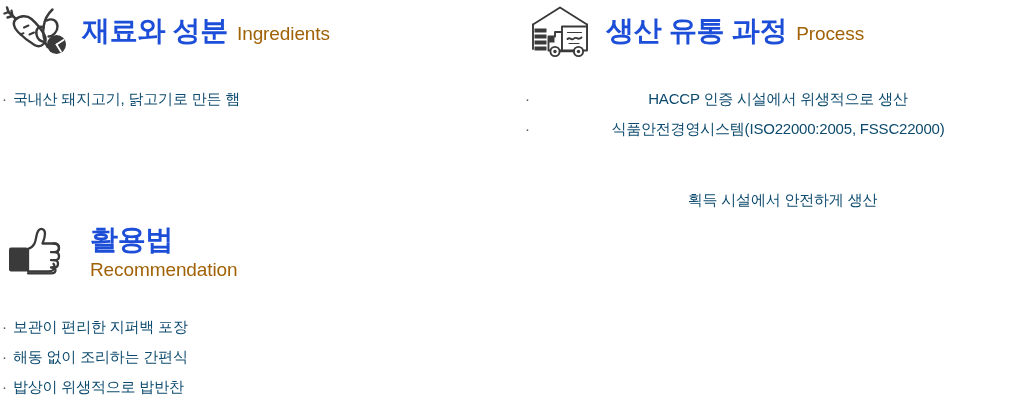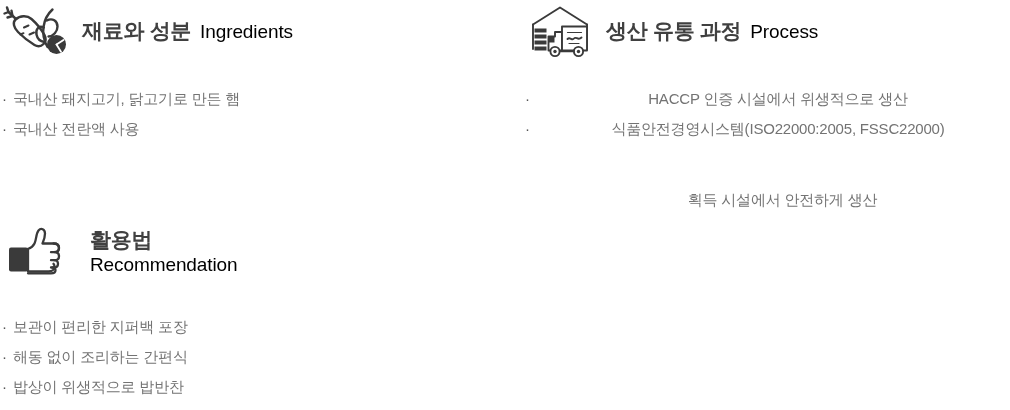--- a/index.html
+++ b/index.html
@@ -43,43 +43,43 @@
   .panel-title {
     display: flex;
     align-items: baseline;
     white-space: nowrap;
   }
   #panel-ingredients .panel-title { margin-left: 12px; }
   #panel-process .panel-title     { margin-left: 10px; }
   #panel-recommend .panel-title   { margin-left: 8px; flex-direction: column; }
 
   .title-ko {
-    font-size: 21px;
+    font-size: 28px;
     font-weight: bold;
-    color: #404040;
+    color: #1d4ed8;
     letter-spacing: -0.3px;
   }
   .title-en {
     font-size: 19px;
     font-weight: normal;
-    color: #000000;
+    color: #a16207;
     margin-left: 9px;
     letter-spacing: -0.1px;
   }
 
   .bullets {
     margin-top: 22px;
   }
   #panel-ingredients .bullets { margin-top: 22px; padding-left: 2px; }
   #panel-process .bullets     { margin-top: 22px; padding-left: 5px; text-align: center; }
   #panel-recommend .bullets   { margin-top: 30px; padding-left: 2px; }
 
   .bullet-line {
     font-size: 15px;
-    color: #737373;
+    color: #0c4a6e;
     line-height: 30px;
     letter-spacing: -0.2px;
     white-space: nowrap;
     position: relative;
     padding-left: 11px;
   }
   .bullet-line::before {
     content: "\00B7";
     position: absolute;
     left: 0px;
@@ -131,21 +131,20 @@
 
     <div class="panel-title">
       <span class="title-ko">재료와 성분</span>
       <span class="title-en">Ingredients</span>
     </div>
 
   </div>
 
   <div class="bullets">
     <div class="bullet-line">국내산 돼지고기, 닭고기로 만든 햄</div>
-    <div class="bullet-line">국내산 전란액 사용</div>
   </div>
 
 </div>
 
 <div class="panel" id="panel-process">
 
   <div class="panel-head">
 
     <div class="panel-icon">
       <svg width="64" height="56" viewBox="0 0 64 56" fill="none" stroke="#3a3a3a" stroke-width="1.9" stroke-linecap="round" stroke-linejoin="round">

